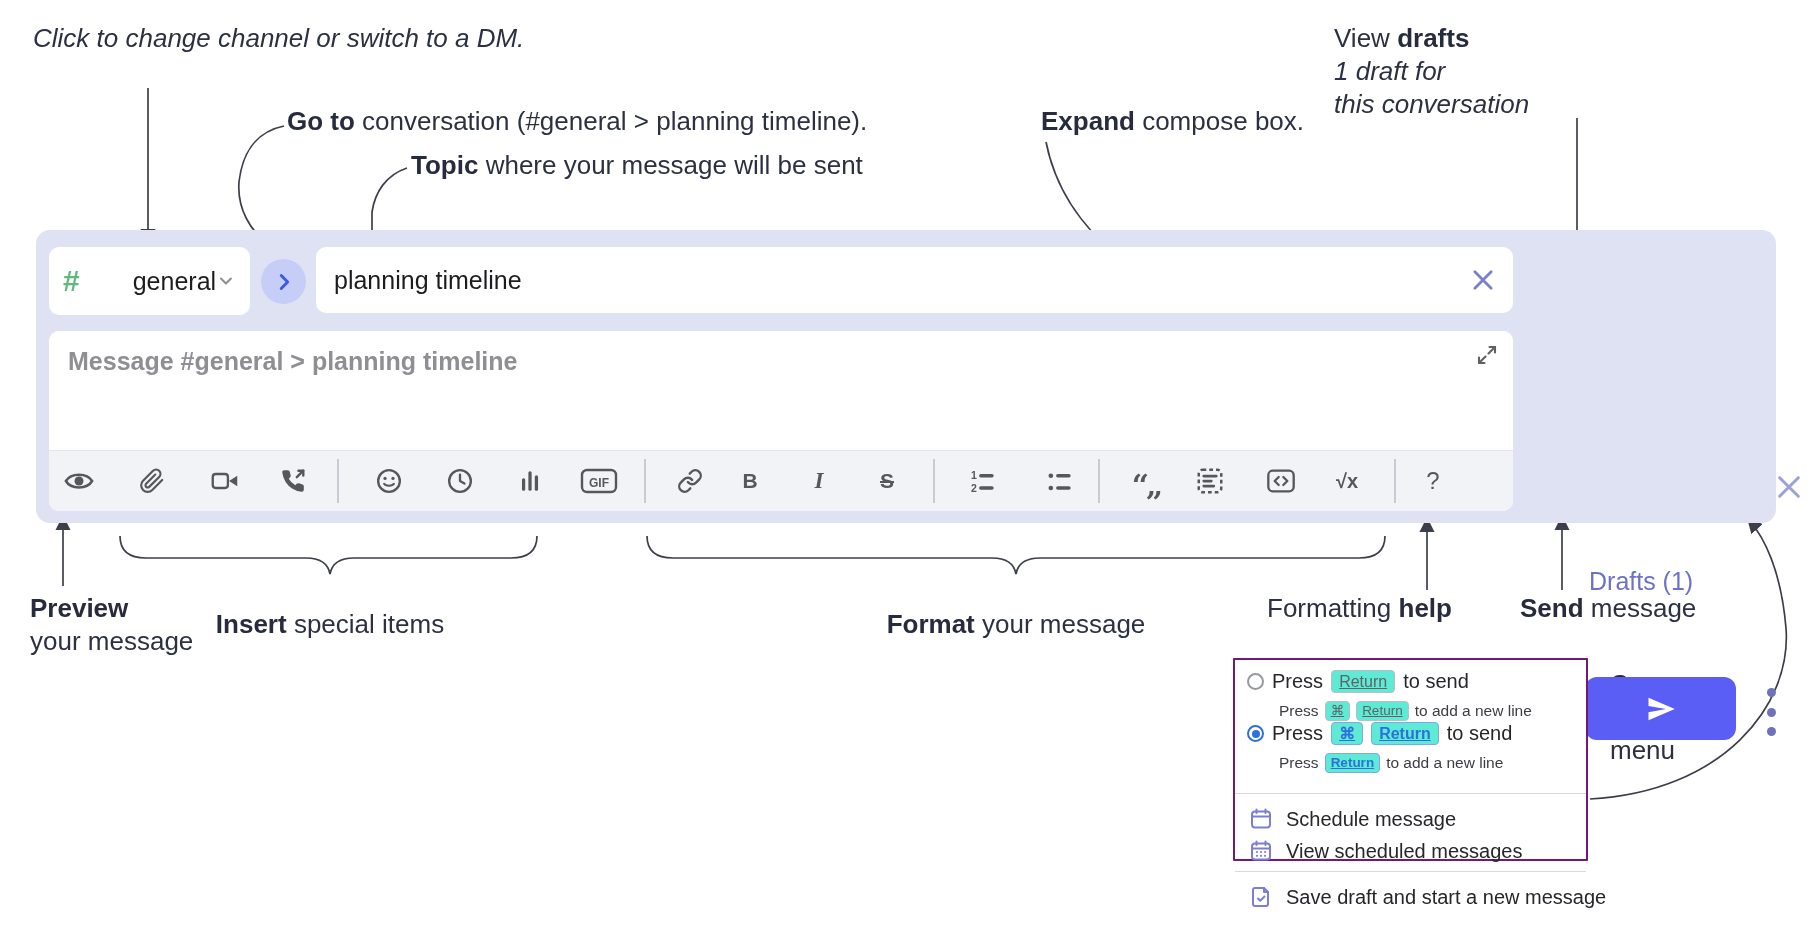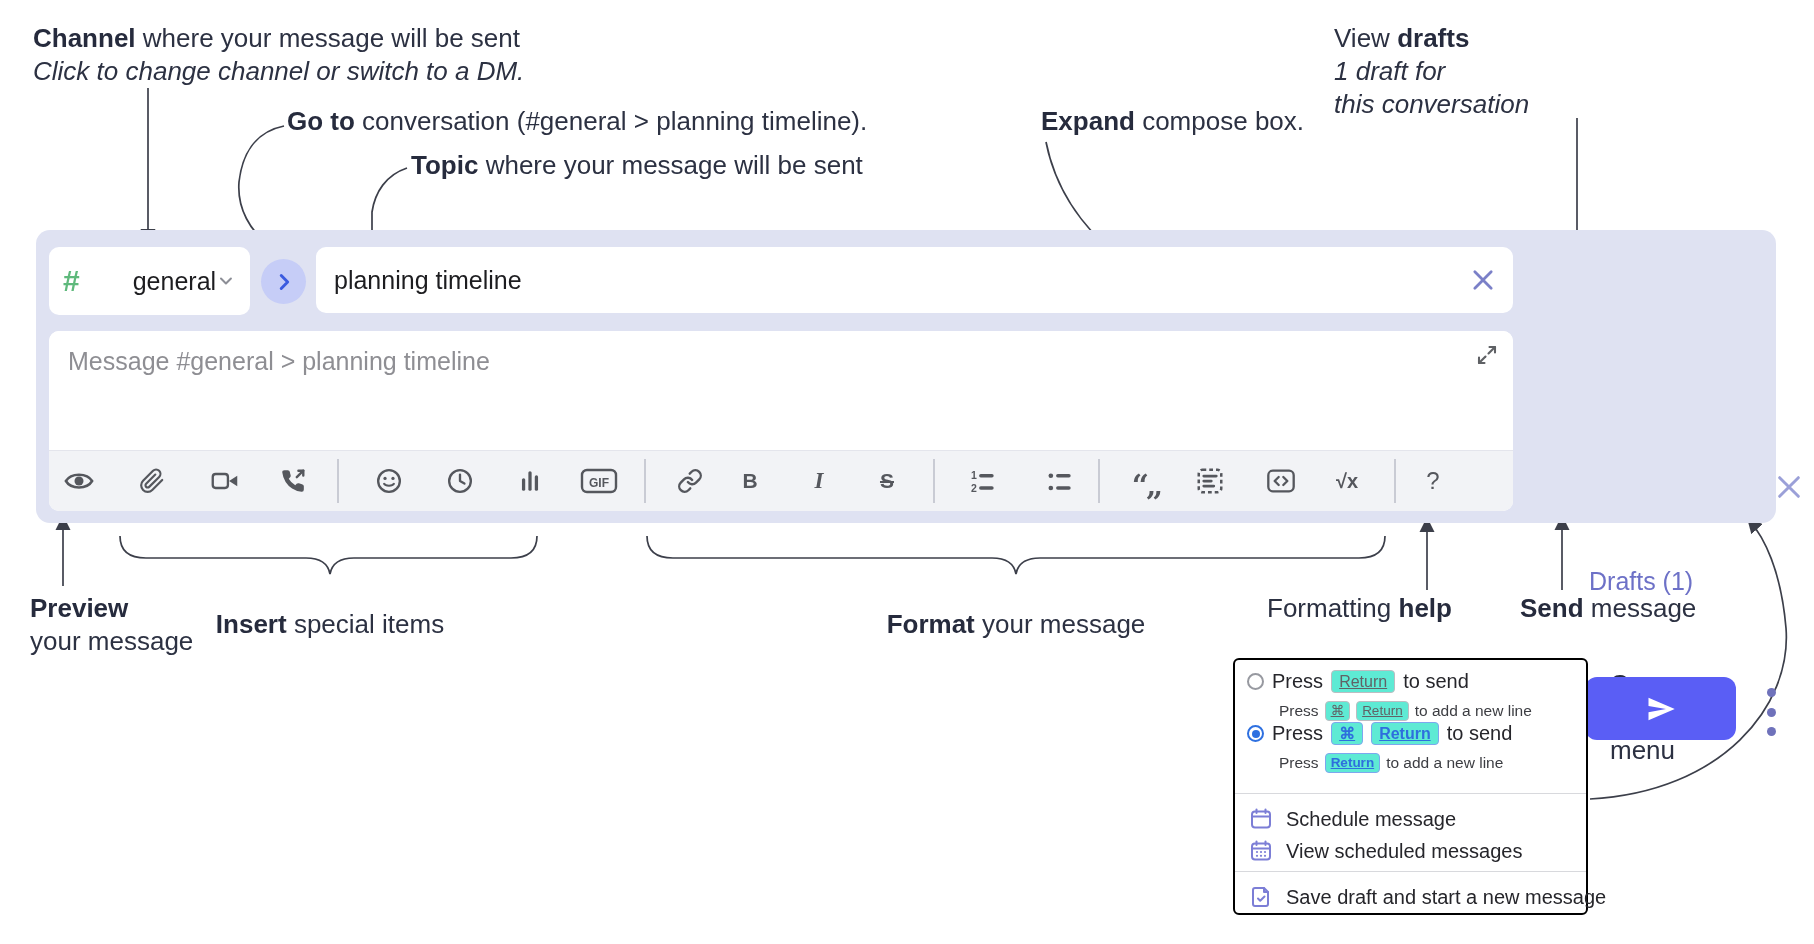--- a/index.html
+++ b/index.html
@@ -13,41 +13,41 @@
   svg.overlay{position:absolute;left:0;top:0;width:1814px;height:944px;pointer-events:none;}
   
   .panel{position:absolute;left:36px;top:230px;width:1740px;height:293px;background:#dfe2f2;border-radius:14px;}
   .whitebox{position:absolute;background:#ffffff;border-radius:10px;}
   .chan{left:13px;top:17px;width:201px;height:68px;display:flex;align-items:center;padding:0 14px;box-sizing:border-box;cursor:pointer;}
   .chan .hash{font-size:30px;font-weight:bold;color:#5fb97c;margin-right:9px;}
   .chan .cname{font-size:25px;color:#1d1d20;flex:1;margin-left:44px;}
   .gobtn{position:absolute;left:225px;top:29px;width:45px;height:45px;border-radius:50%;background:#c6cdf7;display:flex;align-items:center;justify-content:center;cursor:pointer;}
   .topic{left:280px;top:17px;width:1197px;height:66px;display:flex;align-items:center;padding:0 16px 0 18px;box-sizing:border-box;}
   .topic .tval{font-size:25px;color:#1d1d20;flex:1;}
-  .msgwrap{left:13px;top:101px;width:1464px;height:180px;overflow:hidden;}
+  .msgwrap{left:13px;top:101px;width:1464px;height:180px;overflow:hidden;font-weight:bold;}
   .msgarea{position:absolute;left:0;top:0;right:0;height:120px;background:#fff;}
   .placeholder{position:absolute;left:19px;top:16px;font-size:25px;color:#8e8e93;}
   .expand{position:absolute;right:14px;top:12px;width:24px;height:24px;cursor:pointer;}
   .toolbar{position:absolute;left:0;bottom:0;width:100%;height:60px;background:#f2f3f6;border-top:1px solid #e4e5ec;}
   .tbtn{position:absolute;width:40px;height:40px;top:461px;display:flex;align-items:center;justify-content:center;color:#5b5d63;cursor:pointer;}
   .tdiv{position:absolute;top:459px;width:2px;height:44px;background:#c9cbd4;}
   .glyph{font-size:21px;font-weight:bold;color:#55575d;}
   .glyph.ital{font-family:"Liberation Serif",serif;font-style:italic;font-size:23px;}
   .glyph.strike{text-decoration:line-through;}
   .glyph.quote{font-family:"DejaVu Serif",serif;font-size:30px;letter-spacing:-3px;line-height:10px;margin-top:10px;}
   .glyph.sqrt{font-weight:bold;font-size:20px;}
   .glyph.help{font-weight:normal;font-size:24px;color:#55575d;}
   .sendbtn{position:absolute;left:1549px;top:447px;width:151px;height:63px;border-radius:12px;background:#5a5ef5;display:flex;align-items:center;justify-content:center;cursor:pointer;}
   .dots{position:absolute;left:1728px;top:458px;width:14px;height:48px;display:flex;flex-direction:column;justify-content:space-between;align-items:center;cursor:pointer;}
   .dots i{width:9px;height:9px;border-radius:50%;background:#6f72bb;}
   .draftslink{position:absolute;left:1553px;top:337px;font-size:25px;color:#6d71c7;cursor:pointer;}
   .closex{position:absolute;left:1737px;top:241px;width:32px;height:32px;cursor:pointer;}
   .clearx{position:absolute;right:14px;width:28px;height:28px;cursor:pointer;}
   
-  .popup{position:absolute;left:1233px;top:658px;width:355px;height:257px;background:#fff;border:2px solid #000000;border-radius:6px;box-sizing:border-box;}
+  .popup{position:absolute;left:1233px;top:658px;width:355px;height:203px;background:#fff;border:2px solid #701a75;border-radius:1px;box-sizing:border-box;}
   .prow{position:absolute;left:12px;display:flex;align-items:center;gap:8px;font-size:20px;color:#26262b;cursor:pointer;white-space:nowrap;}
   .psub{position:absolute;left:44px;display:flex;align-items:center;gap:6px;font-size:15.5px;color:#3c3d42;white-space:nowrap;}
   .key{border:1px solid #bcbdc2;border-radius:4px;padding:0 7px;font-size:16px;color:#616266;background:#5eead4;line-height:21px;text-decoration:underline;}
   .key.sm{font-size:13.5px;line-height:18px;padding:0 5px;}
   .key.blue{border-color:#7da7ee;color:#2e6fdd;font-weight:bold;}
   .radio{width:17px;height:17px;border-radius:50%;border:2px solid #9799a0;box-sizing:border-box;background:#fff;}
   .radio.sel{border-color:#2e70e0;position:relative;}
   .radio.sel::after{content:"";position:absolute;left:2.5px;top:2.5px;width:8px;height:8px;border-radius:50%;background:#2e70e0;}
   .pdiv{position:absolute;left:0;width:100%;height:1px;background:#d8d9dd;}
   .pitem{position:absolute;left:14px;display:flex;align-items:center;gap:13px;font-size:20px;color:#26262b;cursor:pointer;white-space:nowrap;}
@@ -70,21 +70,20 @@
     <path d="M63,586 L63,518" marker-end="url(#arr)"></path>
     <path d="M1427,590 L1427,520" marker-end="url(#arr)"></path>
     <path d="M1562,590 L1562,518" marker-end="url(#arr)"></path>
     <path d="M1590,799 C1722,792 1792,706 1786,628 C1781,570 1764,537 1749,520" marker-end="url(#arr)"></path>
     <path d="M120,536 C120,550 128,558 146,558 L306,558 C320,558 328,563 330,574 C332,563 340,558 354,558 L511,558 C529,558 537,550 537,536"></path>
     <path d="M647,536 C647,550 655,558 673,558 L992,558 C1006,558 1014,563 1016,574 C1018,563 1026,558 1040,558 L1359,558 C1377,558 1385,550 1385,536"></path>
   </g>
 </svg>
 
 <div class="note" style="left:33px;top:22px">
-  <div><b>Channel</b> <span>where your message will be sent</span></div>
   <div class="it">Click to change channel or switch to a DM.</div>
 </div>
 
 <div class="note" style="left:287px;top:105px">
   <b>Go to</b> <span>conversation (#general &gt; planning timeline).</span>
 </div>
 
 <div class="note" style="left:411px;top:149px">
   <b>Topic</b> <span>where your message will be sent</span>
 </div>

